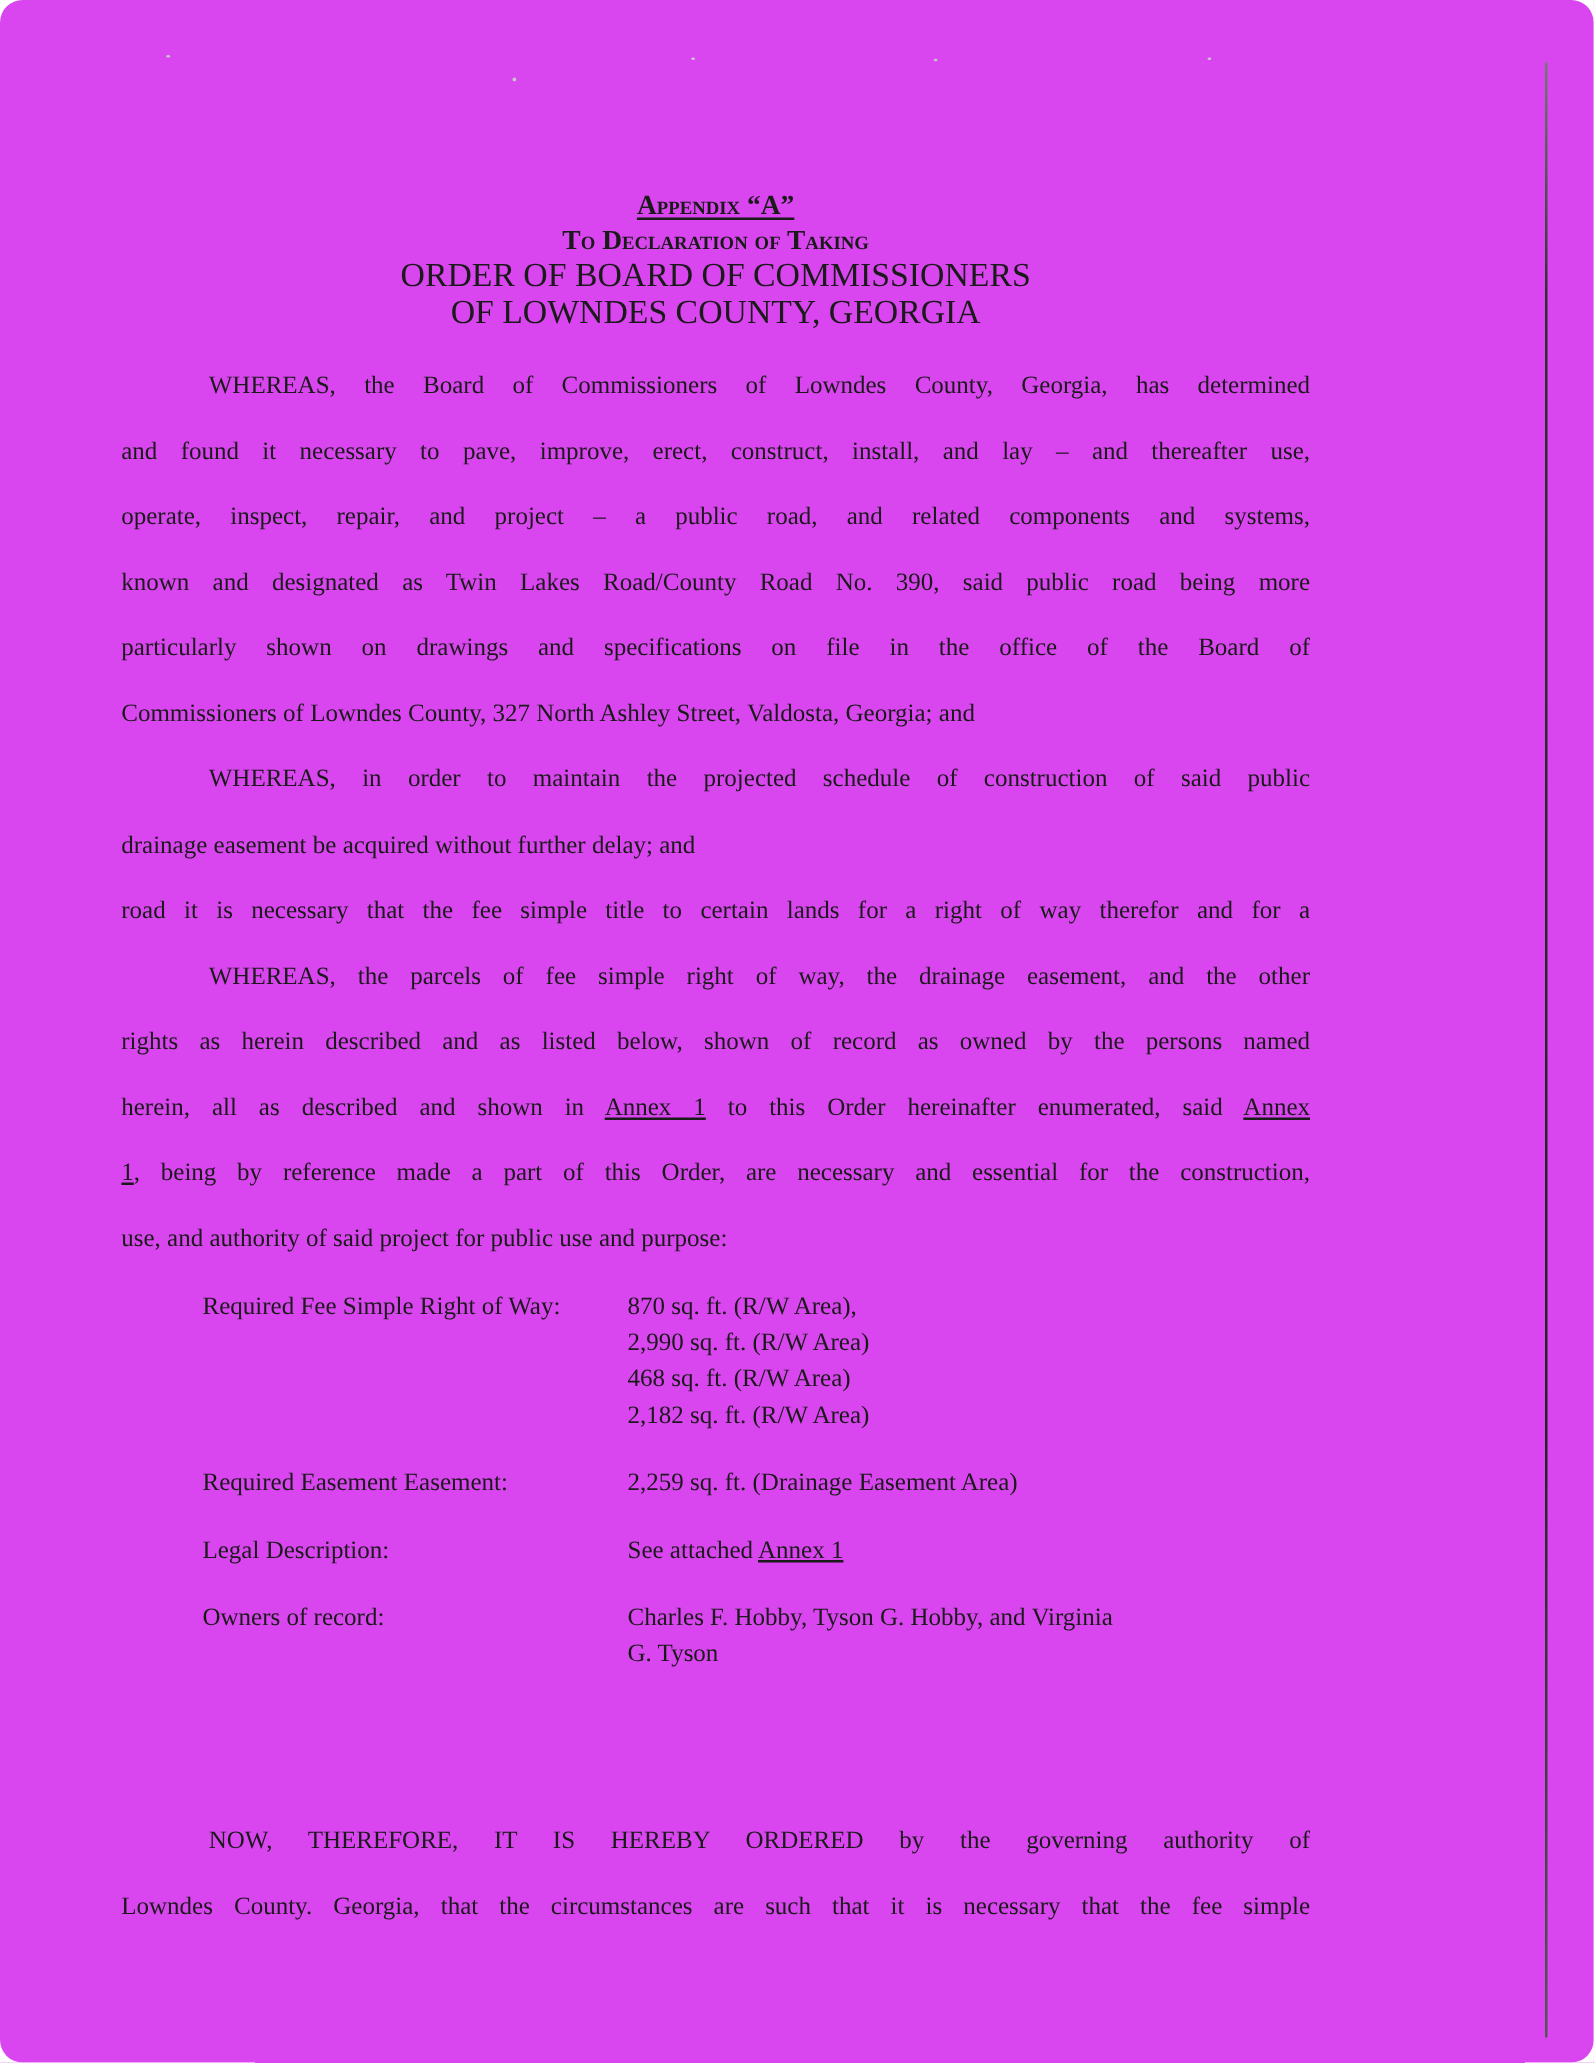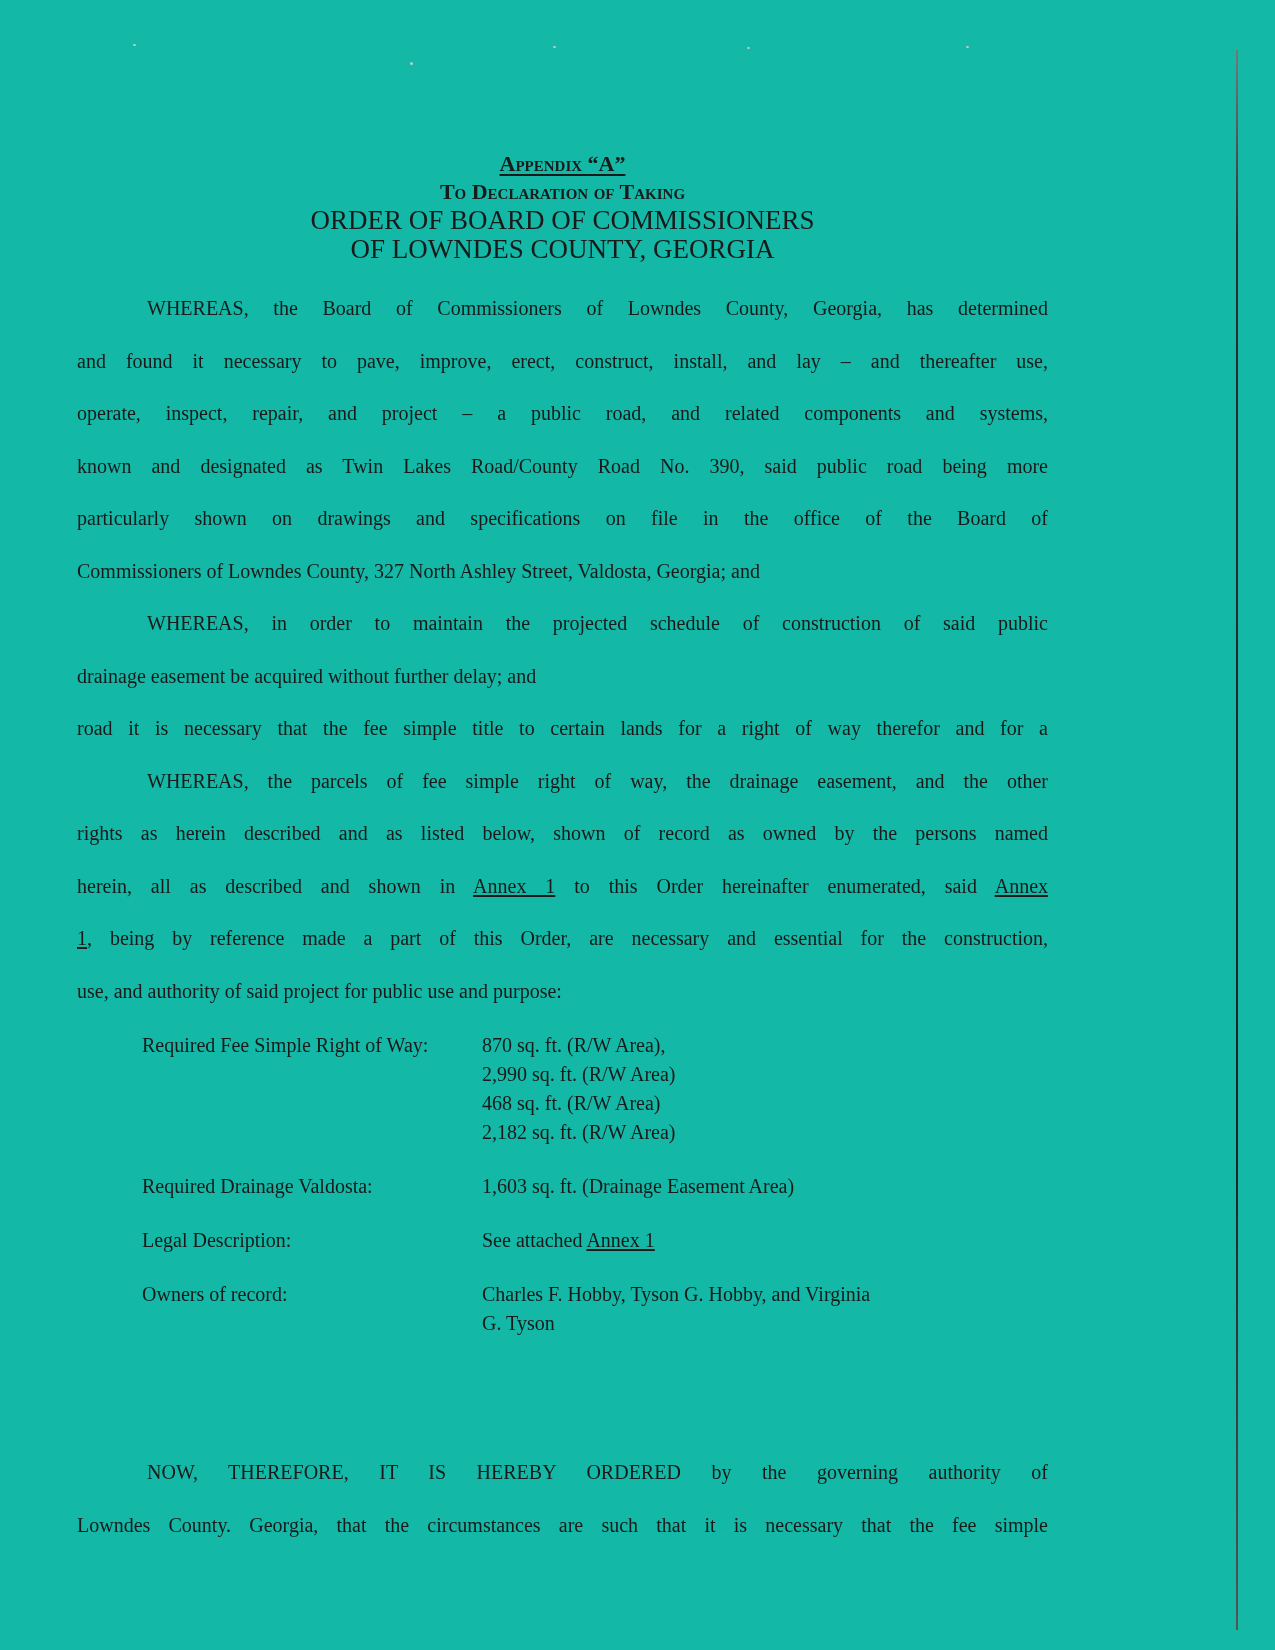--- a/index.html
+++ b/index.html
@@ -1,24 +1,25 @@
 <!DOCTYPE html>
 <html><head>
 <meta charset="utf-8">
 <style>
   html,body { margin:0; padding:0; background:#ffffff; }
   .page {
     position:relative;
     width:1275px; height:1650px;
     box-sizing:border-box;
-    background:#14b8a6;
+    background:#d946ef;
     color:#1a1a1a;
     font-family:"Liberation Serif", serif;
-    padding:150px 227px 0 77px;
+    padding:150px 227px 0 97px;
     overflow:hidden;
+    border-radius:18px;
   }
   
   .hdr { text-align:center; }
   .hl { font-size:22px; line-height:28px; font-weight:bold; font-variant:small-caps; }
   .hl .ul { text-decoration:underline; text-underline-offset:3px; }
   .order { font-size:27px; line-height:29px; }
   
   .body-block { margin-top:18px; font-size:20px; }
   .bl {
     height:52.5px; line-height:52.5px;
@@ -89,22 +90,22 @@
     <div class="drow first">
       <div class="dlabel">Required Fee Simple Right of Way:</div>
       <div class="dvalue">
         <div>870 sq. ft. (R/W Area),</div>
         <div>2,990 sq. ft. (R/W Area)</div>
         <div>468 sq. ft. (R/W Area)</div>
         <div>2,182 sq. ft. (R/W Area)</div>
       </div>
     </div>
     <div class="drow">
-      <div class="dlabel">Required Drainage Valdosta:</div>
-      <div class="dvalue">1,603 sq. ft. (Drainage Easement Area)</div>
+      <div class="dlabel">Required Easement Easement:</div>
+      <div class="dvalue">2,259 sq. ft. (Drainage Easement Area)</div>
     </div>
     <div class="drow">
       <div class="dlabel">Legal Description:</div>
       <div class="dvalue"><span>See attached </span><span class="u">Annex 1</span></div>
     </div>
     <div class="drow">
       <div class="dlabel">Owners of record:</div>
       <div class="dvalue">
         <div>Charles F. Hobby, Tyson G. Hobby, and Virginia</div>
         <div>G. Tyson</div>

